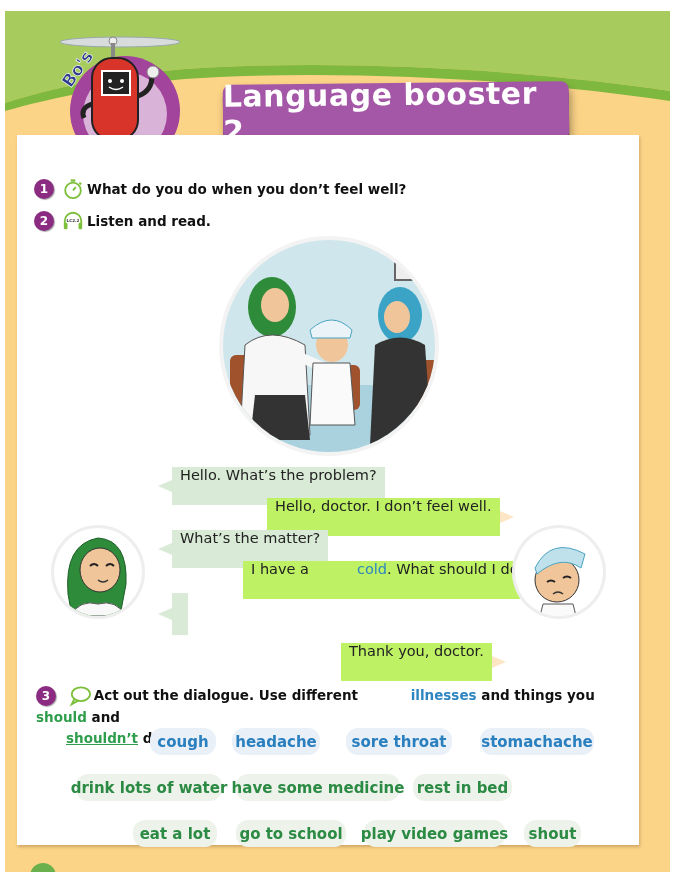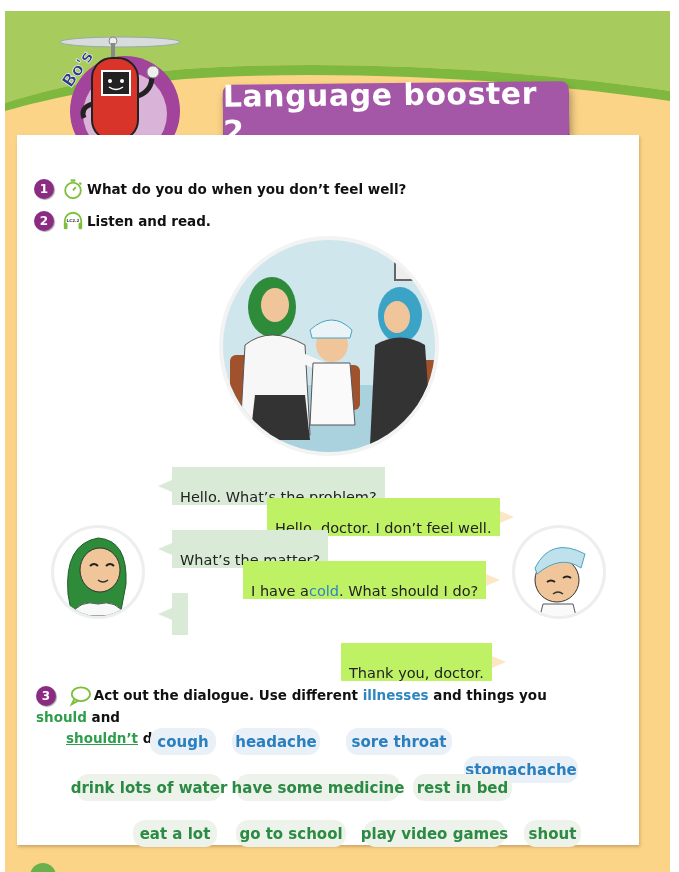--- a/index.html
+++ b/index.html
@@ -34,36 +34,36 @@
     width: 20px; height: 20px; border-radius: 50%; background: #8b2c82;
     color: #fff; font-size: 12px; font-weight: bold;
     display: flex; align-items: center; justify-content: center;
     box-shadow: 1px 1px 1px rgba(0,0,0,0.35); flex: none;
   }
   .instr-icon { width: 22px; height: 22px; margin-left: 8px; margin-right: 3px; flex: none; }
   .instr-text { font-size: 13.5px; font-weight: bold; color: #111; }
   .scene { position: absolute; left: 210px; top: 235px; width: 238px; height: 222px; }
   .bubble {
     position: absolute; height: 38px; padding: 0 8px; font-size: 14.5px; color: #222;
-    display: flex; align-items: flex-end; white-space: nowrap;
+    display: flex; align-items: flex-start; white-space: nowrap;
   }
   .bubble.doc { background: #d9ebd6; }
   .bubble.boy { background: #bef264; }
   .bubble.doc::before {
     content: ""; position: absolute; left: -14px; top: 50%; transform: translateY(-50%);
     border-top: 6px solid transparent; border-bottom: 6px solid transparent;
     border-right: 14px solid #d9ebd6;
   }
   .bubble.boy::after {
     content: ""; position: absolute; right: -14px; top: 50%; transform: translateY(-50%);
     border-top: 6px solid transparent; border-bottom: 6px solid transparent;
     border-left: 14px solid #fde6c6;
   }
   .bubble.two-line { height: 42px; flex-direction: column; align-items: flex-start; justify-content: center; line-height: 20px; }
-  .hl-blue { color: #2e86c1; }
+  .hl-blue { color: #2e86c1; margin-left: 48px; }
   .hl-green { color: #2f9e4c; }
   .avatar { position: absolute; width: 96px; height: 96px; }
   .instr3 { position: absolute; left: 36px; top: 685px; width: 560px; font-size: 13.5px; font-weight: bold; color: #111; line-height: 21px; }
   .instr3 .num-badge { display: inline-flex; vertical-align: middle; }
   .chip {
     position: absolute; height: 27px; border-radius: 12px; font-size: 15px; font-weight: bold;
     display: flex; align-items: center; justify-content: center; white-space: nowrap;
   }
   .chip.ill { background: #e9f0f8; color: #2a7fbf; }
   .chip.act { background: #edf2ea; color: #2b8a43; }
@@ -224,21 +224,21 @@
 
 <div class="chip ill" style="left:150px; top:728px; width:66px;">
     <span>cough</span>
   </div>
 <div class="chip ill" style="left:232px; top:728px; width:88px;">
     <span>headache</span>
   </div>
 <div class="chip ill" style="left:346px; top:728px; width:106px;">
     <span>sore throat</span>
   </div>
-<div class="chip ill" style="left:464px; top:728px; width:114px;margin-top:28px;">
+<div class="chip ill" style="left:480px; top:728px; width:114px;">
     <span>stomachache</span>
   </div>
 
 <div class="chip act" style="left:76px; top:774px; width:146px;">
     <span>drink lots of water</span>
   </div>
 <div class="chip act" style="left:236px; top:774px; width:164px;">
     <span>have some medicine</span>
   </div>
 <div class="chip act" style="left:413px; top:774px; width:99px;">

